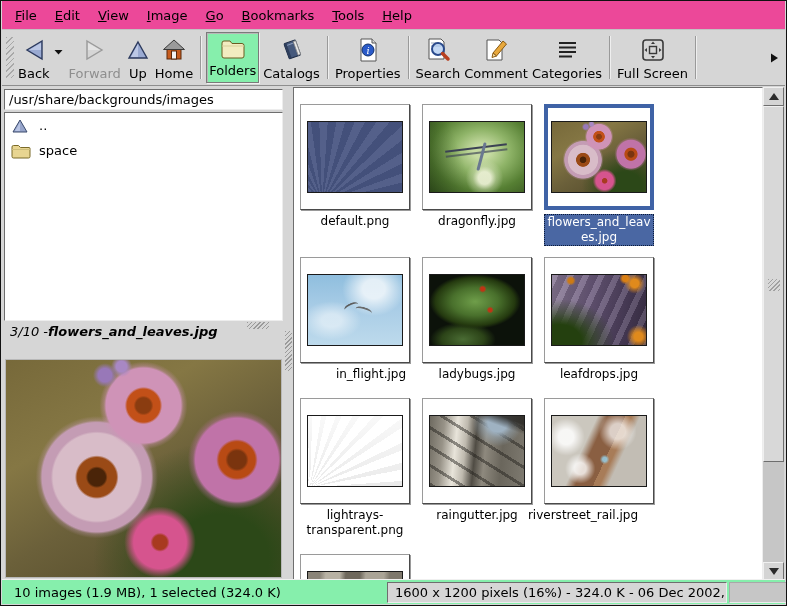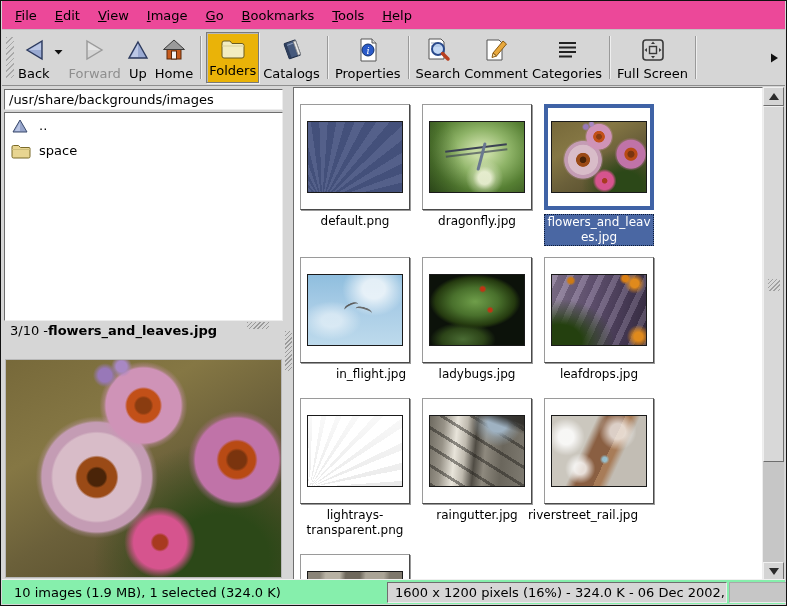--- a/index.html
+++ b/index.html
@@ -18,42 +18,42 @@
   .toolbar{ position:absolute; left:1px; top:29px; right:1px; height:56px;
             display:flex; align-items:stretch; background:#d6d6d6;
             border-bottom:1px solid #8e8e8e; }
   .tb-handle{ width:8px; margin:7px 2px 7px 4px;
      background-image:repeating-linear-gradient(135deg,#a8a8a8 0 1px,transparent 1px 4px); }
   .tb-btn{ display:flex; flex-direction:column; align-items:center; justify-content:flex-end;
            padding:3px 2px 4px 2px; margin-top:1px; }
   .tb-btn .ico{ height:28px; display:flex; align-items:center; }
   .tb-btn .lbl{ margin-top:2px; white-space:nowrap; }
   .tb-btn.disabled .lbl{ color:#8e8e8e; }
-  .tb-btn.pressed{ border:1px solid #7a7a7a; background:#eab308;
+  .tb-btn.pressed{ border:1px solid #7a7a7a; background:#86efac;
                    box-shadow:inset 1px 1px 0 #b8b8b8, 1px 1px 0 #f0f0f0; margin:2px 2px 2px 0; }
   .tb-sep{ width:1px; background:#9a9a9a; margin:6px 5px; box-shadow:1px 0 0 #efefef; }
   .tb-backgroup{ display:flex; align-items:stretch; }
   .tb-droparrow{ display:flex; align-items:center; padding:0 3px 12px 1px; }
   .tb-overflow{ margin-left:auto; display:flex; align-items:center; padding:0 6px; }
 
   
   .sunken{ border:1px solid; border-color:#6e6e6e #ededed #ededed #6e6e6e; }
   .pathbar{ position:absolute; left:3px; top:88px; width:279px; height:21px;
             background:#fff; font-size:13px; font-family:"DejaVu Sans",sans-serif;
             padding:0 4px; border:1px solid; border-color:#6e6e6e #ededed #ededed #6e6e6e; }
   .folderlist{ position:absolute; left:3px; top:111px; width:279px; height:209px;
                background:#fff; overflow:hidden; }
   .f-item{ display:flex; align-items:center; height:25px; padding-left:6px; }
   .f-item .fi{ width:22px; display:flex; align-items:center; }
   .f-item .ft{ margin-left:6px; }
   .hsplit{ position:absolute; left:2px; top:320px; width:281px; height:9px; }
   .hsplit .grip{ position:absolute; left:244px; top:1px; width:22px; height:7px;
      background-image:repeating-linear-gradient(135deg,#9a9a9a 0 1px,transparent 1px 3px); }
-  .infoline{ position:absolute; left:2px; top:322px; width:281px; height:26px;
-             display:flex; align-items:flex-start; padding-left:7px; }
+  .infoline{ position:absolute; left:2px; top:312px; width:281px; height:26px;
+             display:flex; align-items:flex-end; padding-left:7px;font-style:italic; }
   .infoline b{ font-weight:bold; }
   .preview{ position:absolute; left:2px; top:355px; width:281px; height:225px;
             background:#d6d6d6; }
   .preview .pimg{ position:absolute; left:2px; top:3px; width:277px; height:219px;
                   border:1px solid #b8b8b8; }
 
   
   .vsplit{ position:absolute; left:283px; top:85px; width:9px; height:495px; }
   .vsplit .grip{ position:absolute; top:245px; left:1px; width:7px; height:40px;
      background-image:repeating-linear-gradient(135deg,#9a9a9a 0 1px,transparent 1px 3px); }

